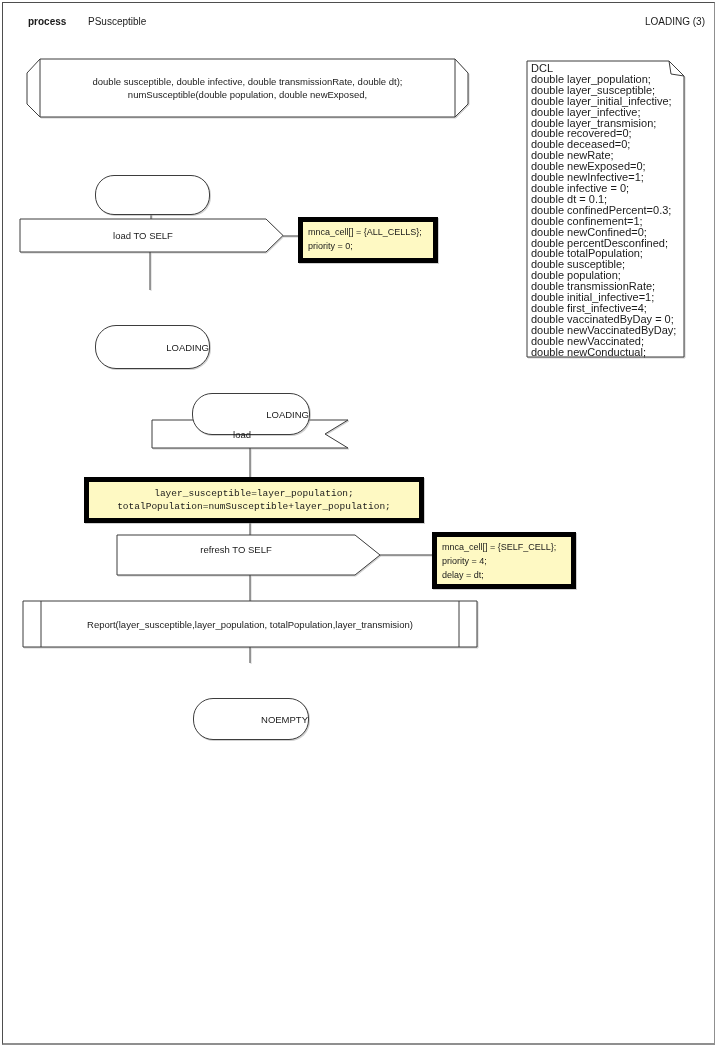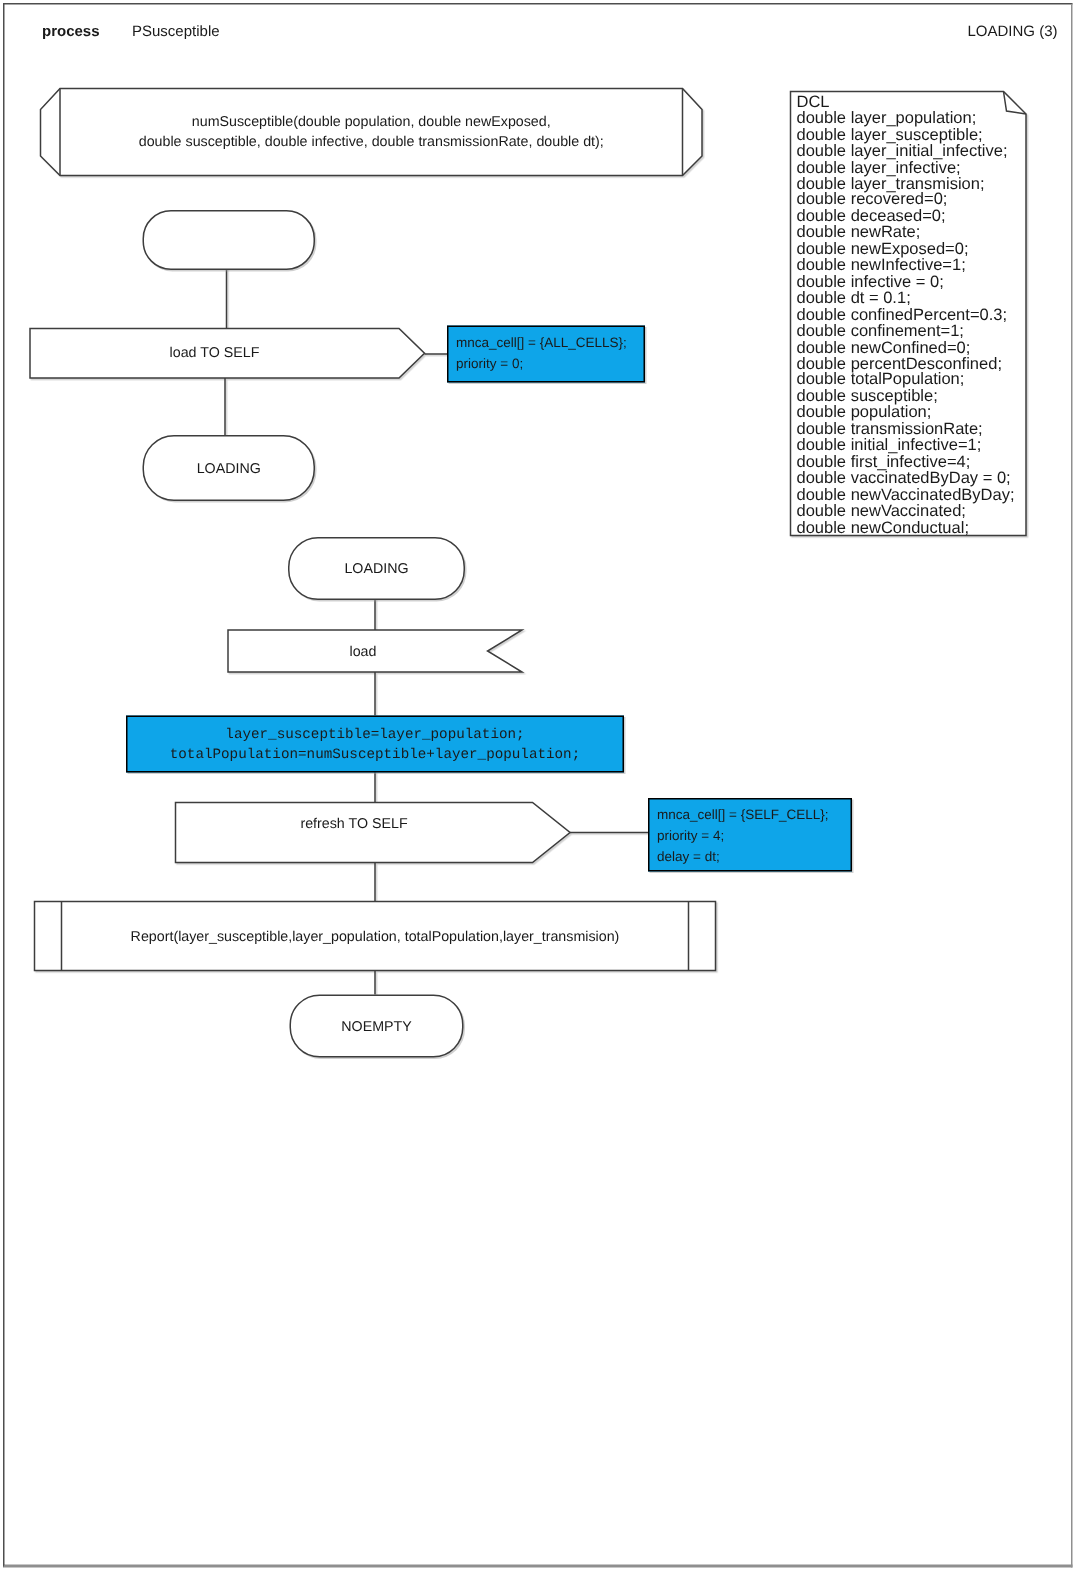--- a/index.html
+++ b/index.html
@@ -15,25 +15,25 @@
   svg.layer{position:absolute;left:0;top:0;z-index:0;
     filter:drop-shadow(1px 1px 0 rgba(150,150,150,0.45));}
   svg.layer *{vector-effect:non-scaling-stroke;}
   .txt{position:absolute;z-index:2;}
   .hdr{font-size:10px;top:16px;white-space:nowrap;}
   .node-label{display:flex;align-items:center;justify-content:center;
     text-align:center;font-size:9.5px;line-height:13px;flex-direction:column;}
   .stadium{
     position:absolute;z-index:1;background:#fff;border:1px solid #3d3d3d;
     box-shadow:1px 1px 0 rgba(150,150,150,0.45);
-    display:flex;align-items:center;justify-content:center;
-    font-size:9.5px;text-align:center;
+    display:flex;align-items:center;justify-content:flex-end;
+    font-size:9.5px;text-align:center;margin-top:35px;
   }
   .rectbox{
-    position:absolute;z-index:1;background:#0ea5e9;border:1px solid #000000;
+    position:absolute;z-index:1;background:#fef9c3;border:5px solid #000000;
     box-shadow:1px 1px 0 rgba(150,150,150,0.45);
   }
   .comment{font-size:9px;line-height:14px;padding:3px 5px;white-space:nowrap;}
   .dcl-text{
     position:absolute;z-index:2;left:531px;top:63px;width:150px;
     font-size:11px;line-height:10.9px;white-space:nowrap;
   }
 </style>
 </head>
 <body>
@@ -76,22 +76,22 @@
     <polygon points="117,535 355,535 380,555 355,575 117,575" fill="#ffffff" stroke="#3d3d3d" stroke-width="1"></polygon>
 
     <g>
       <rect x="23" y="601" width="454" height="46" fill="#ffffff" stroke="#3d3d3d" stroke-width="1"></rect>
       <line x1="41" y1="601" x2="41" y2="647" stroke="#3d3d3d" stroke-width="1"></line>
       <line x1="459" y1="601" x2="459" y2="647" stroke="#3d3d3d" stroke-width="1"></line>
     </g>
   </svg>
 
   <div class="txt node-label" style="left:40px;top:59px;width:415px;height:58px;">
+    <div>double susceptible, double infective, double transmissionRate, double dt);</div>
     <div>numSusceptible(double population, double newExposed,</div>
-    <div>double susceptible, double infective, double transmissionRate, double dt);</div>
   </div>
 
   <div class="dcl-text">
     <div>DCL</div>
     <div>double layer_population;</div>
     <div>double layer_susceptible;</div>
     <div>double layer_initial_infective;</div>
     <div>double layer_infective;</div>
     <div>double layer_transmision;</div>
     <div>double recovered=0;</div>

